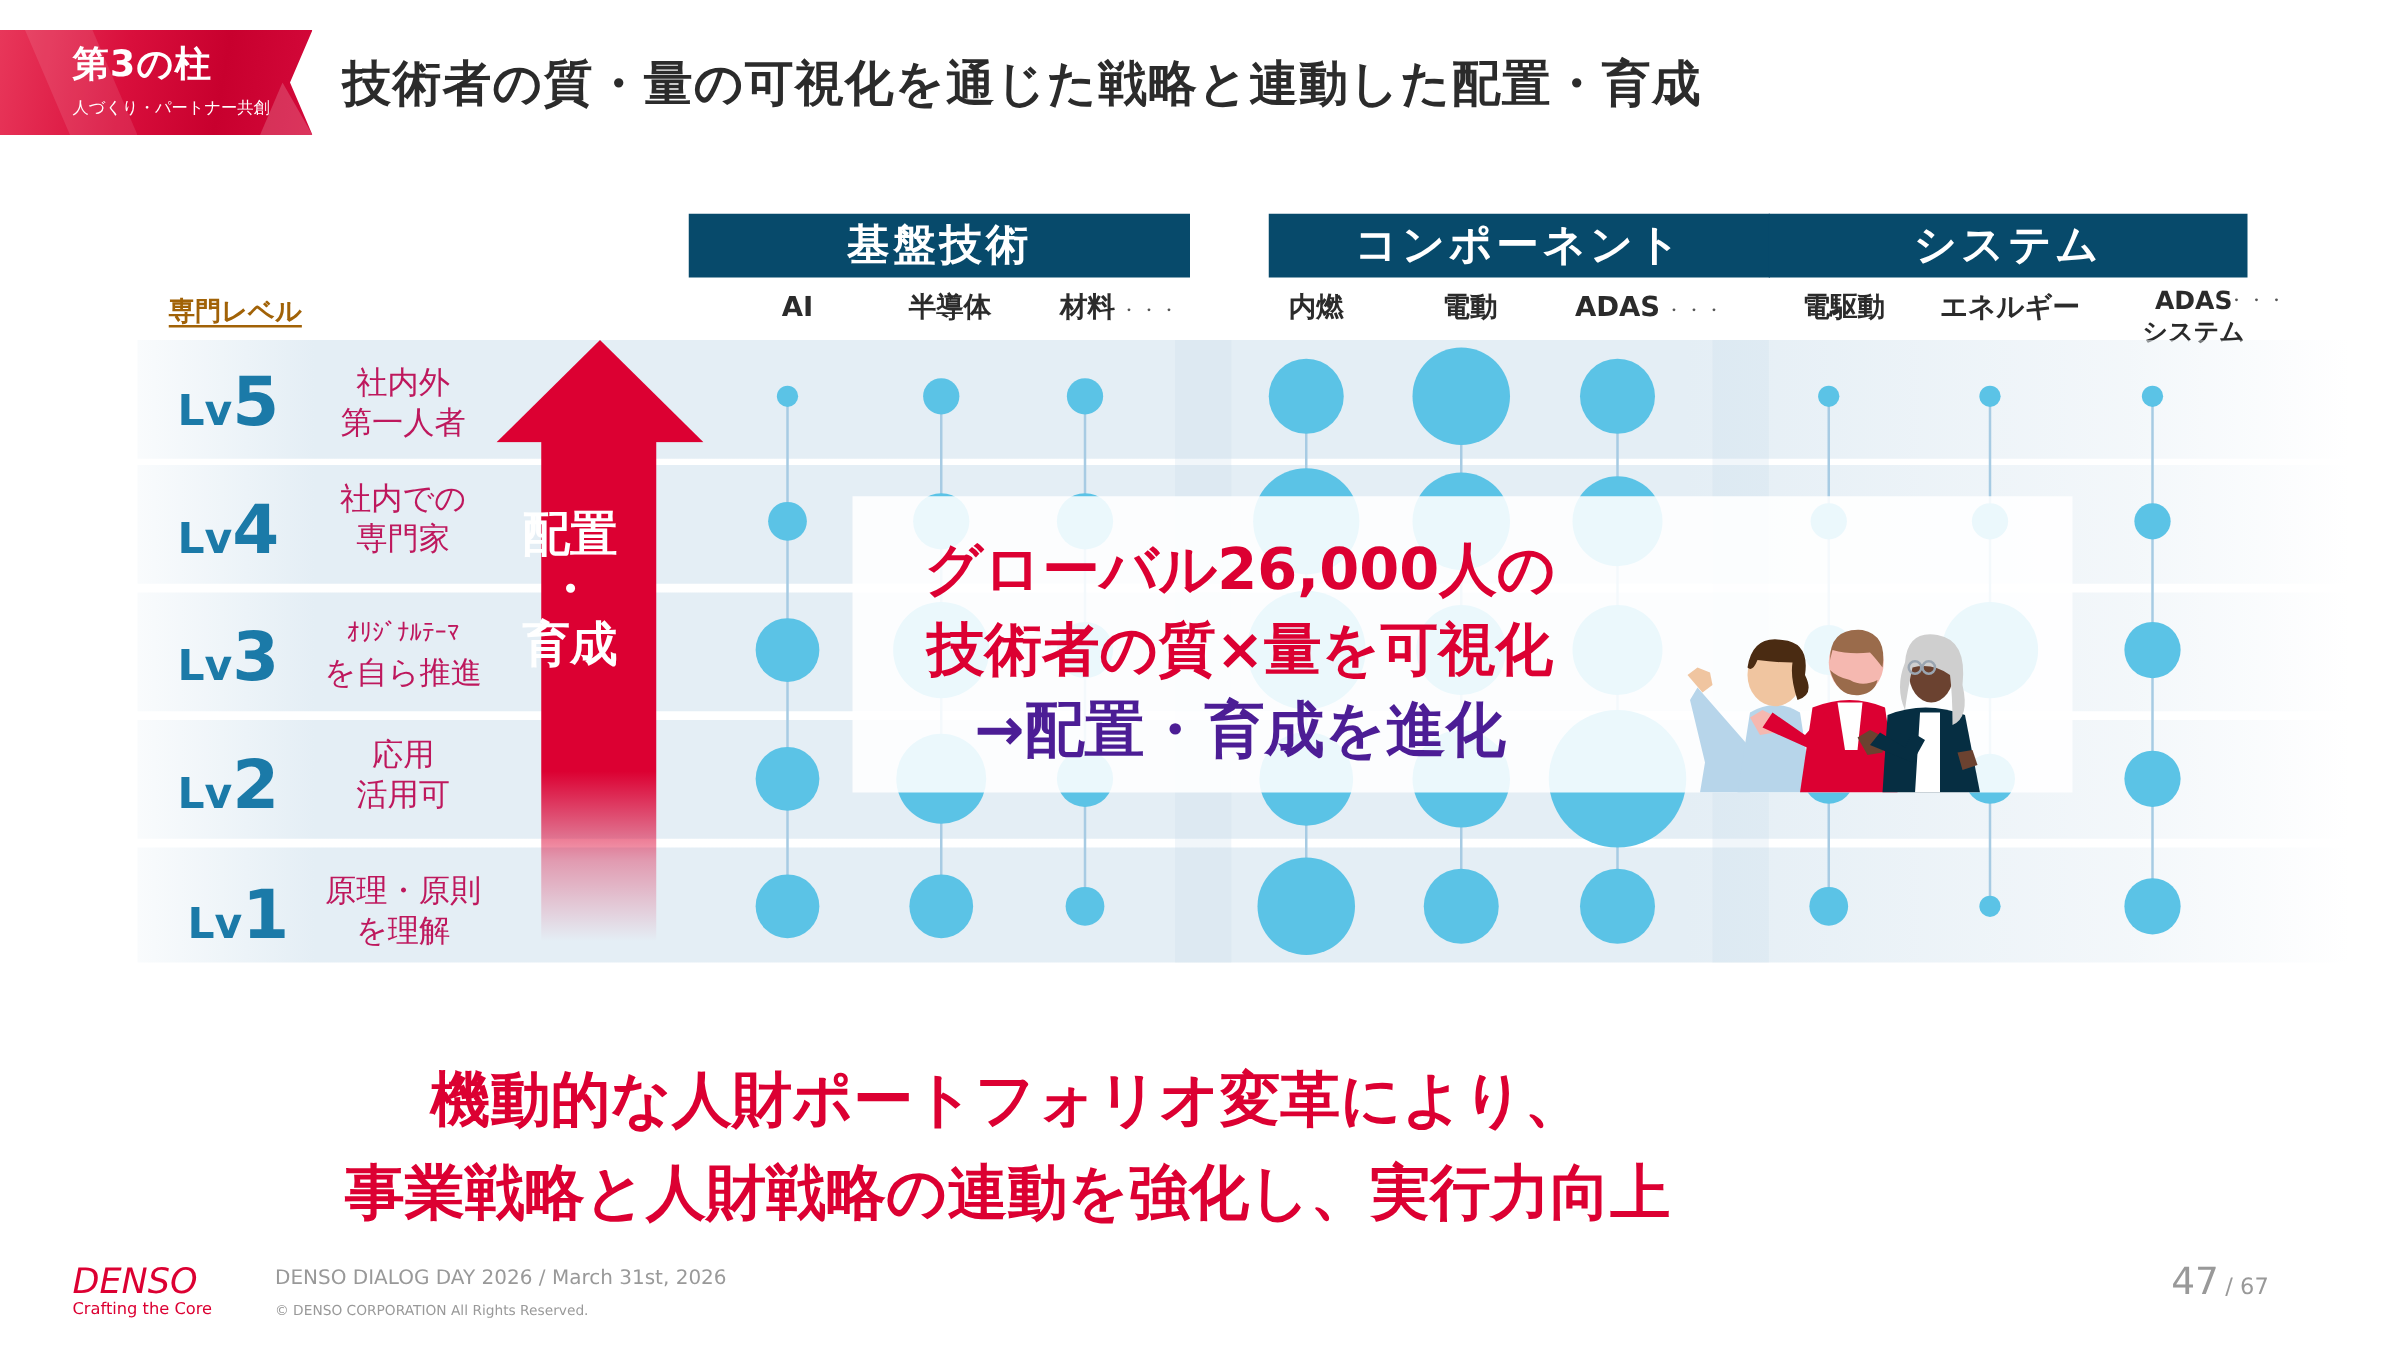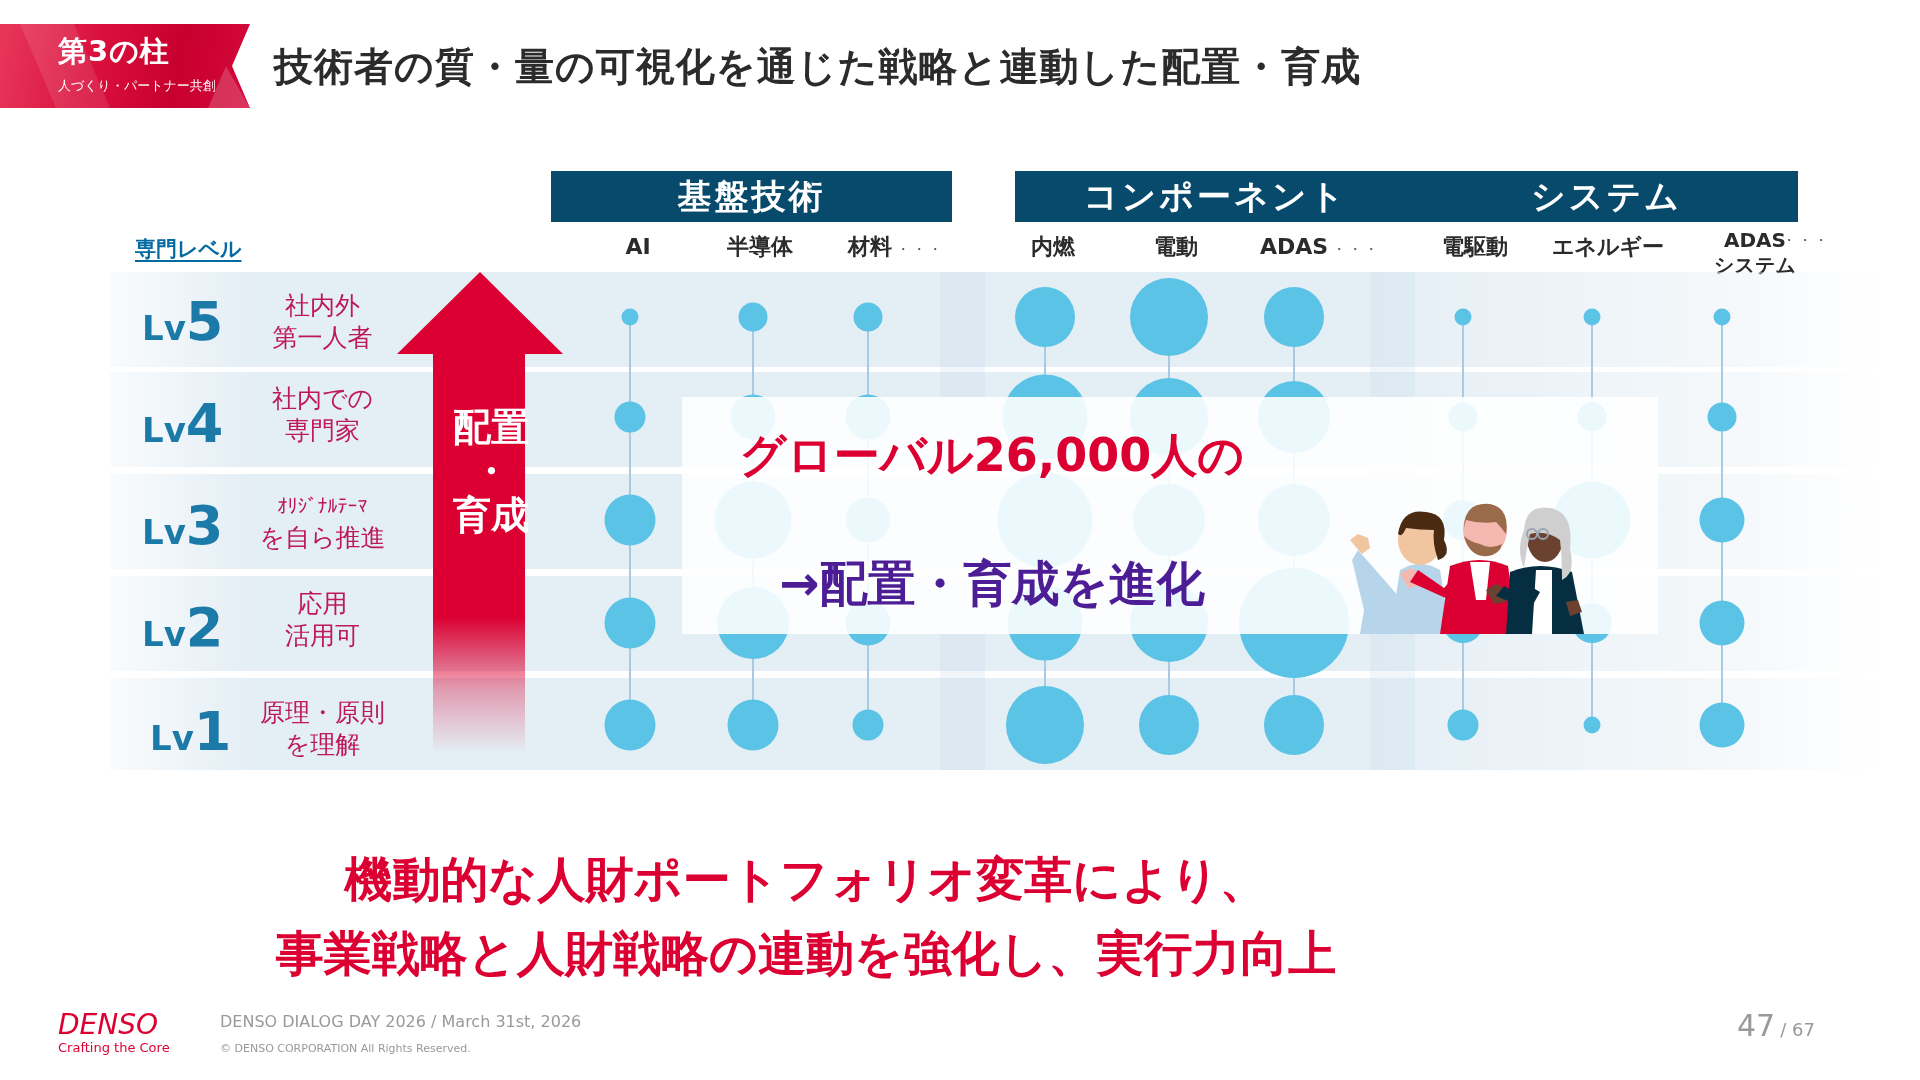--- a/index.html
+++ b/index.html
@@ -34,21 +34,21 @@
     top:171px; height:51px; background:#074a6b; color:#fff;
     font-size:34px; font-weight:bold; text-align:center; line-height:51px; letter-spacing:3px;
   }
   .sub {
     top:234px; font-size:22px; font-weight:bold; color:#2b2b2b; text-align:center; white-space:nowrap; transform:translateX(-50%);
     line-height:26px;
   }
   .sub .dots { font-size:14px; font-weight:normal; color:#555; letter-spacing:2px; margin-left:4px; }
 
   .level-heading {
-    left:135px; top:235px; font-size:21px; font-weight:bold; color:#0369a1; text-decoration:underline; text-underline-offset:4px;
+    left:135px; top:235px; font-size:21px; font-weight:bold; color:#a16207; text-decoration:underline; text-underline-offset:4px;
   }
 
   
   .band {
     left:110px; width:1770px; height:95px;
     background:linear-gradient(90deg,rgba(225,236,244,0.2) 0%,#e4eef5 8%,#e4eef5 70%,rgba(235,242,247,0.6) 90%,rgba(255,255,255,0) 100%);
   }
   .colshade {
     top:272px; height:498px; background:rgba(200,220,235,0.25);
   }
@@ -64,21 +64,21 @@
   
   .arrow-head {
     left:397px; top:272px; width:166px; height:82px; background:#dc0032;
     clip-path:polygon(50% 0,100% 100%,0 100%);
   }
   .arrow-shaft {
     left:433px; top:353px; width:92px; height:400px;
     background:linear-gradient(180deg,#dc0032 0%,#dc0032 66%,rgba(220,0,50,0.35) 84%,rgba(220,0,50,0) 100%);
   }
   .arrow-text {
-    left:445px; top:405px; width:92px; color:#fff; font-size:38px; font-weight:bold; text-align:center; line-height:44px;
+    left:410px; top:405px; width:92px; color:#fff; font-size:38px; font-weight:bold; text-align:center; line-height:44px;
   }
 
   
   .vline { width:2px; background:#a7cbe3; }
   .bubble { border-radius:50%; background:#5bc3e6; transform:translate(-50%,-50%); }
 
   
   .overlay {
     left:682px; top:397px; width:976px; height:237px; background:rgba(255,255,255,0.88);
   }
@@ -230,20 +230,21 @@
     <div class="abs vline" style="left: 1721px; top: 317px; height: 408px;"></div>
     <div class="abs bubble" style="left: 1722px; top: 317px; width: 17px; height: 17px; background: rgb(91, 195, 230);"></div>
     <div class="abs bubble" style="left: 1722px; top: 417px; width: 29px; height: 29px; background: rgb(91, 195, 230);"></div>
     <div class="abs bubble" style="left: 1722px; top: 520px; width: 45px; height: 45px; background: rgb(91, 195, 230);"></div>
     <div class="abs bubble" style="left: 1722px; top: 623px; width: 45px; height: 45px; background: rgb(91, 195, 230);"></div>
     <div class="abs bubble" style="left: 1722px; top: 725px; width: 45px; height: 45px; background: rgb(91, 195, 230);"></div>
   </div>
 
 <div class="abs overlay">
   <div class="ov1">グローバル26,000人の</div>
+  <div class="ov2">技術者の質×量を可視化</div>
   <div class="ov3">→配置・育成を進化</div>
 </div>
 
 <svg class="abs people" viewBox="0 0 310 134">
 
   <path d="M10 40 l8 -6 l10 4 l2 10 l-8 6 z" fill="#f0c5a0"></path>
   <path d="M18 50 L60 98 L60 134 L20 134 L24 110 L12 60 Z" fill="#b7d5ea"></path>
   <path d="M60 70 Q80 58 100 70 L110 134 L50 134 Z" fill="#b7d5ea"></path>
   <ellipse cx="80" cy="40" rx="22" ry="25" fill="#f0c5a0"></ellipse>
   <path d="M58 34 Q62 8 86 12 Q108 14 104 40 Q112 56 98 60 Q92 42 94 30 Q80 30 66 28 Q62 38 58 34Z" fill="#4a2b12"></path>

